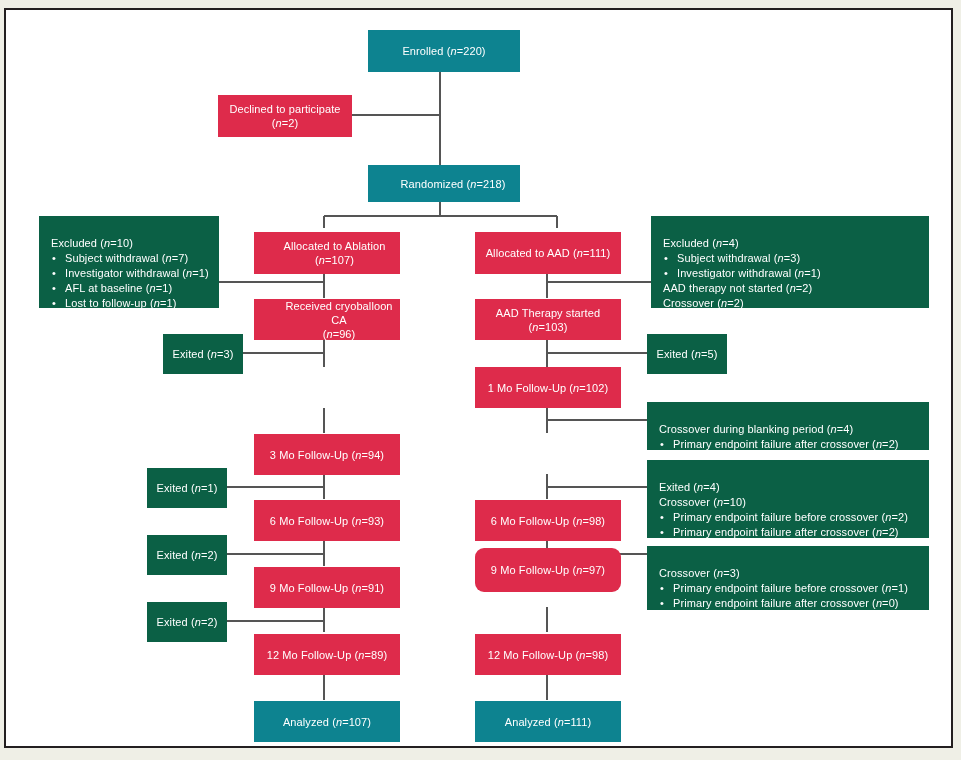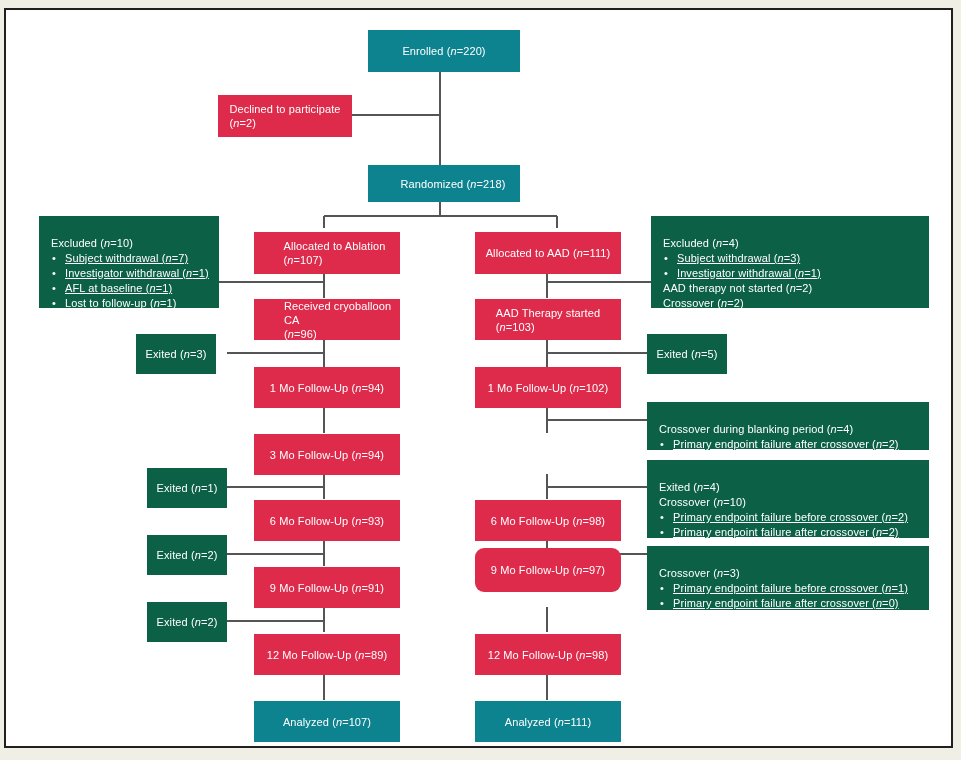--- a/index.html
+++ b/index.html
@@ -36,21 +36,21 @@
     color: #FFFFFF;
     font-size: 11px;
     line-height: 14px;
     letter-spacing: 0.1px;
     -webkit-font-smoothing: antialiased;
   }
   .node.center {
     display: flex;
     align-items: center;
     justify-content: center;
-    text-align: left;
+    text-align: center;
     padding: 2px 6px;
   }
   .node.listbox {
     display: block;
     padding: 20px 10px 8px 12px;
   }
   .teal  { background: #0D8390; }
   .red   { background: #DE2B4B; }
   .green { background: #0B6045; }
 
@@ -59,21 +59,20 @@
   ul.bullets {
     list-style: none;
     margin: 0;
     padding: 0;
   }
   ul.bullets li {
     position: relative;
     padding-left: 14px;
     margin: 0;
     line-height: 15px;
-    text-decoration: underline;
   }
   ul.bullets li:before {
     content: "\2022";
     position: absolute;
     left: 1px;
     top: 0;
     font-size: 11px;
   }
   .plainline { line-height: 15px; }
   i { font-style: italic; }
@@ -173,40 +172,37 @@
   </div>
 
   <div class="node center red" style="left:248px; top:289px; width:146px; height:41px;padding-left:30px;">
     <span>Received cryoballoon CA<br>(<i>n</i>=96)</span>
   </div>
 
   <div class="node center red" style="left:469px; top:289px; width:146px; height:41px;">
     <span>AAD Therapy started<br>(<i>n</i>=103)</span>
   </div>
 
-  <div class="node center green" style="left:130px; top:324px; width:80px; height:40px;">
+  <div class="node center green" style="left:157px; top:324px; width:80px; height:40px;">
     <span>Exited (<i>n</i>=3)</span>
   </div>
   <div class="node center green" style="left:141px; top:458px; width:80px; height:40px;">
     <span>Exited (<i>n</i>=1)</span>
   </div>
   <div class="node center green" style="left:141px; top:525px; width:80px; height:40px;">
     <span>Exited (<i>n</i>=2)</span>
   </div>
   <div class="node center green" style="left:141px; top:592px; width:80px; height:40px;">
     <span>Exited (<i>n</i>=2)</span>
   </div>
 
   <div class="node center green" style="left:641px; top:324px; width:80px; height:40px;">
     <span>Exited (<i>n</i>=5)</span>
   </div>
 
-  <div class="node center red" style="left:248px; top:357px; width:146px; height:41px;">
-    <span>1 Mo Follow-Up (<i>n</i>=94)</span>
-  </div>
   <div class="node center red" style="left:248px; top:424px; width:146px; height:41px;">
     <span>3 Mo Follow-Up (<i>n</i>=94)</span>
   </div>
   <div class="node center red" style="left:248px; top:490px; width:146px; height:41px;">
     <span>6 Mo Follow-Up (<i>n</i>=93)</span>
   </div>
   <div class="node center red" style="left:248px; top:557px; width:146px; height:41px;">
     <span>9 Mo Follow-Up (<i>n</i>=91)</span>
   </div>
   <div class="node center red" style="left:248px; top:624px; width:146px; height:41px;">

